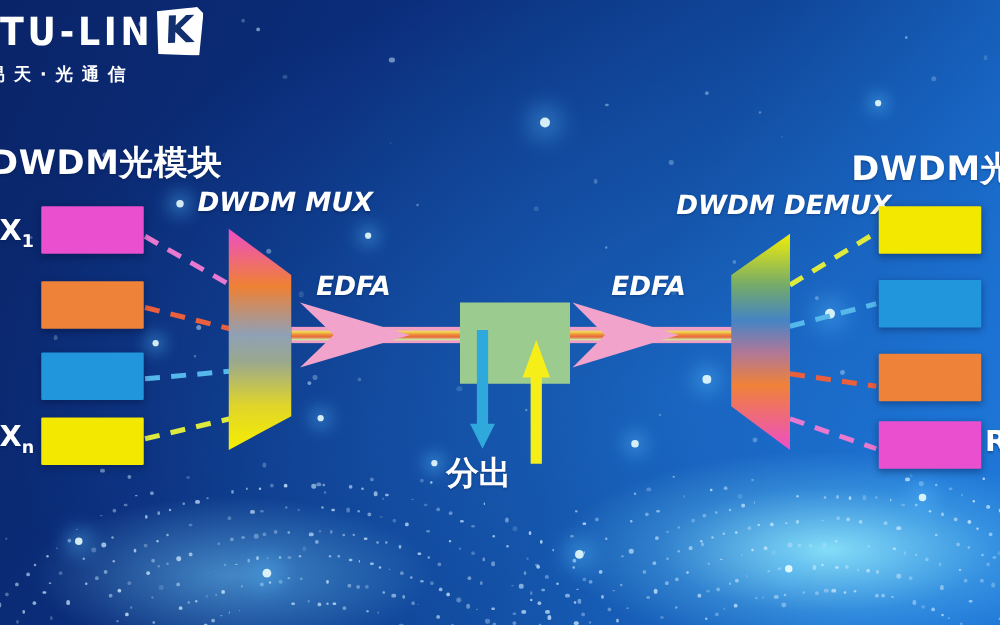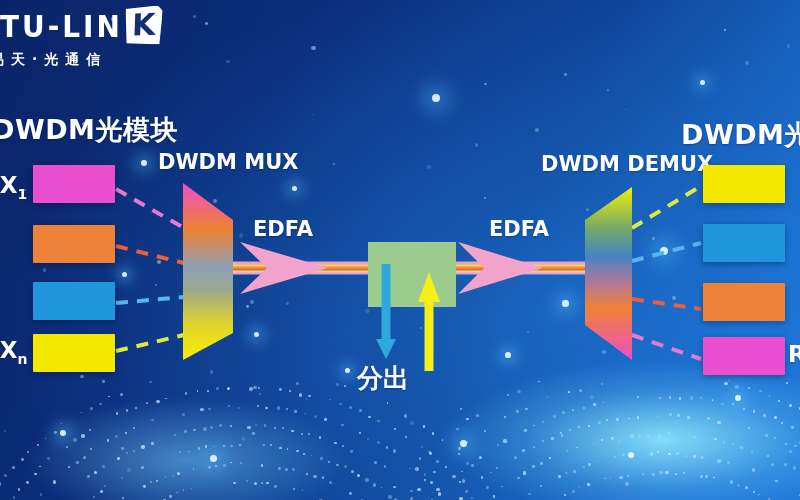--- a/index.html
+++ b/index.html
@@ -7,21 +7,21 @@
     position:relative;width:800px;height:500px;overflow:hidden;
     font-family:"DejaVu Sans","Liberation Sans",sans-serif;
     background:
       radial-gradient(300px 110px at 663px 440px, rgba(150,240,255,.85), rgba(120,220,255,.25) 45%, rgba(120,220,255,0) 72%),
       radial-gradient(230px 90px at 185px 460px, rgba(120,210,255,.5), rgba(110,200,255,0) 70%),
       radial-gradient(700px 430px at 68% 62%, rgba(34,124,220,.5), rgba(34,124,220,0) 78%),
       linear-gradient(116deg, #0a2468 0%, #0b2d7a 30%, #0f4496 60%, #1a6fd0 88%, #1e78d8 100%);
   }
   .t{position:absolute;color:#fff;font-weight:bold;white-space:nowrap;text-shadow:0 1px 2px rgba(0,20,60,.35);}
   .title{font-size:27px;letter-spacing:.5px;}
-  .comp-label{font-size:21px;}
+  .comp-label{font-size:21px;font-style:italic;}
   .cn-label{font-size:26px;}
   .ch-label{font-size:23px;}
   .ch-label sub{font-size:14px;}
   .bar{position:absolute;width:82px;height:38px;border-radius:1px;box-shadow:0 2px 6px rgba(0,10,40,.35);}
   
   .logo{position:absolute;left:-22px;top:6px;}
   .logo-row{display:flex;align-items:center;}
   .brand{color:#fff;font-weight:bold;font-size:31px;letter-spacing:3px;font-stretch:condensed;}
   .brand-flag{display:inline-block;background:#fff;color:#12306e;font-weight:bold;font-size:30px;
     padding:1px 7px 3px 7px;margin-left:2px;transform:skewX(-4deg) rotate(-2deg);

